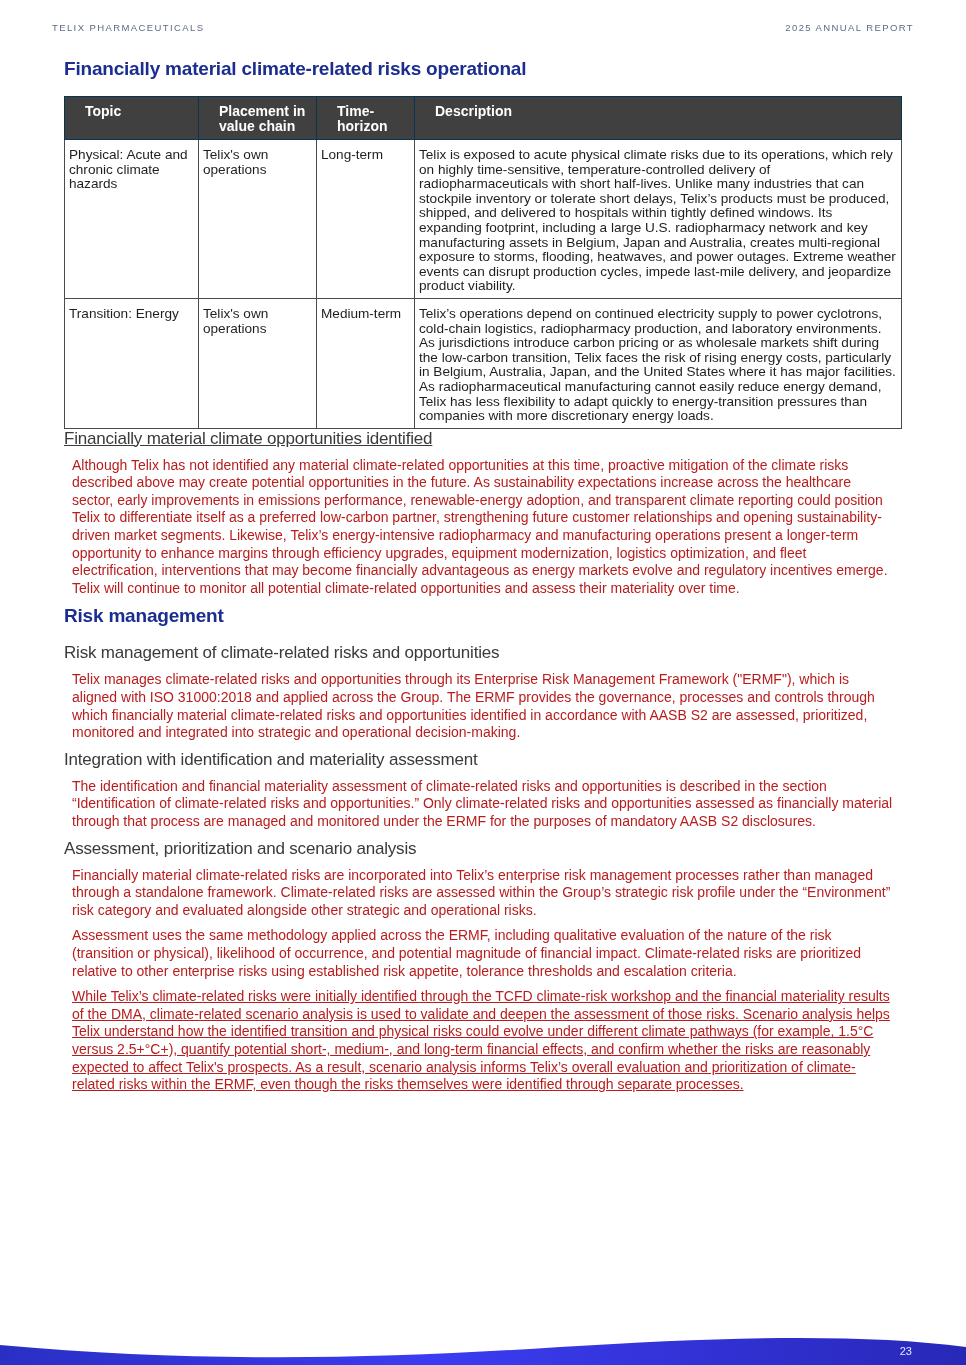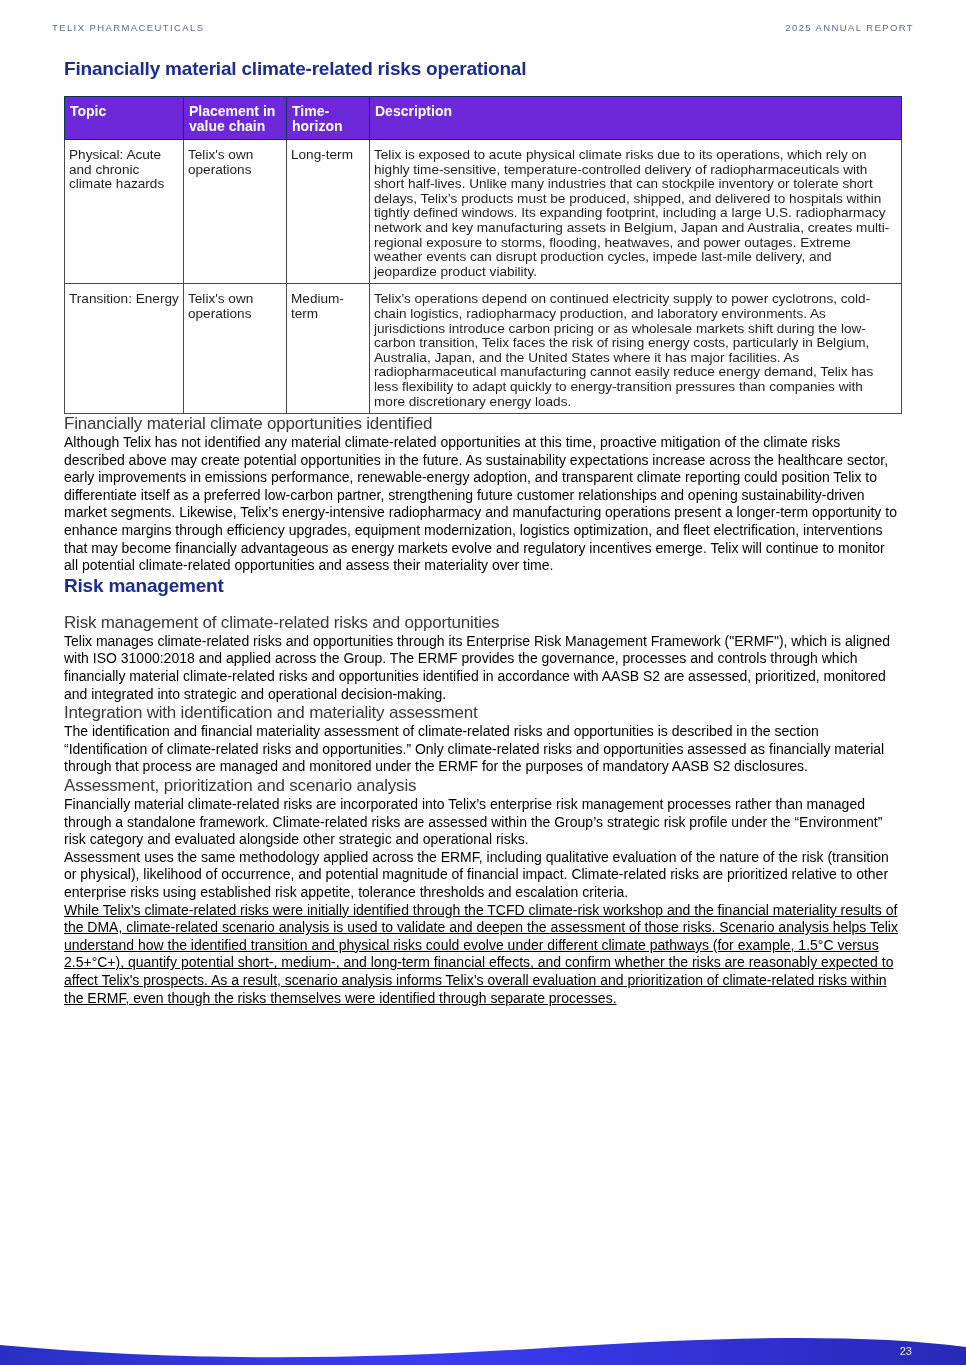--- a/index.html
+++ b/index.html
@@ -14,37 +14,37 @@
     }
     .content { position: absolute; left: 64px; top: 58px; width: 838px; }
     h1.section-title {
       margin: 0 0 16px 0; font-size: 19px; font-weight: bold; color: #1b2d8f;
       letter-spacing: -0.2px;
     }
     table.risk-table {
       width: 838px; border-collapse: collapse; font-size: 13.6px; line-height: 14.6px;
     }
     table.risk-table th {
-      background: #6d28d9; color: #ffffff; font-weight: bold; text-align: left;
-      vertical-align: top; padding: 7px 4px 4px 5px; border: 1px solid #0a3550;
+      background: #404040; color: #ffffff; font-weight: bold; text-align: left;
+      vertical-align: top; padding: 7px 4px 4px 20px; border: 1px solid #0a3550;
       height: 31px; line-height: 14.5px; font-size: 14px;
     }
     table.risk-table td {
       vertical-align: top; padding: 8px 4px 4px 4px; border: 1px solid #4a4a4a;
       color: #1f1f1f;
     }
     .col-topic { width: 109px; }
     .col-placement { width: 93px; }
     .col-horizon { width: 73px; }
     h2.sub-title {
       margin: 0; font-size: 17px; font-weight: normal; color: #3a3a3a;
       letter-spacing: -0.2px;
     }
-    p.body { margin: 0; font-size: 14px; line-height: 17.6px; color: #000000; }
-    .h-opps { margin-top: 28px; }
+    p.body { margin: 8px; font-size: 14px; line-height: 17.6px; color: #b91c1c; }
+    .h-opps { margin-top: 28px; text-decoration: underline; }
     .p-opps { margin-top: 9px; }
     .h-riskmgmt { margin-top: 18px; margin-bottom: 0; }
     .h-rm-sub { margin-top: 16px; }
     .p-rm { margin-top: 9px; }
     .h-int { margin-top: 18px; }
     .p-int { margin-top: 9px; }
     .h-assess { margin-top: 18px; }
     .p-assess1 { margin-top: 9px; }
     .p-assess2 { margin-top: 17px; }
     .p-assess3 { margin-top: 17px; text-decoration: underline; }

